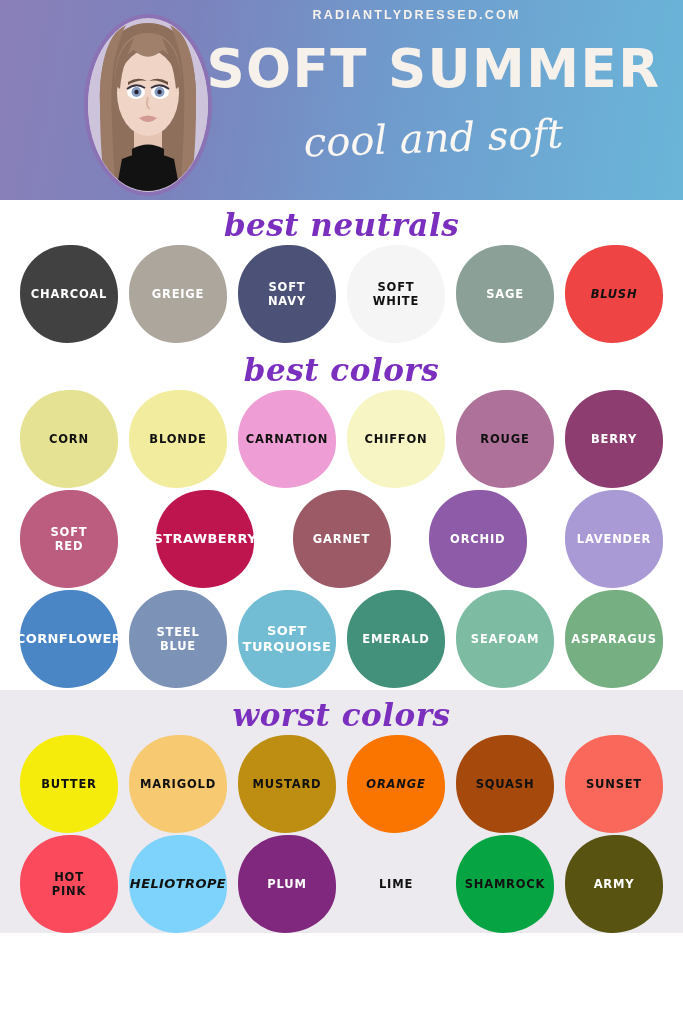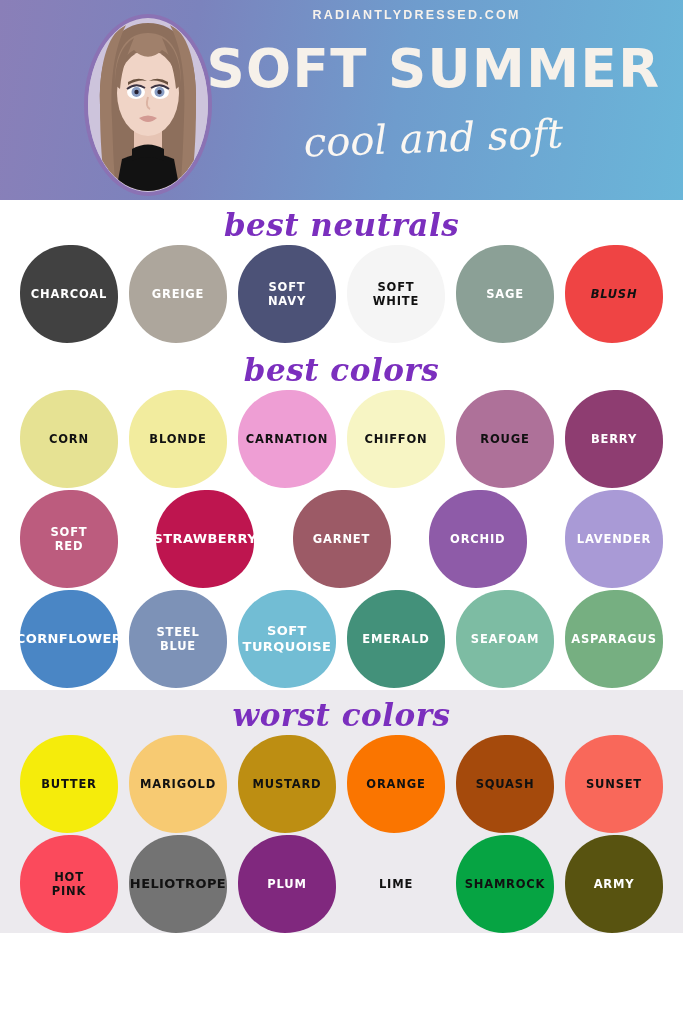--- a/index.html
+++ b/index.html
@@ -259,35 +259,35 @@
           <div class="swatch" style="background: rgb(245, 236, 11);">
             <span class="lbl" style="color: rgb(17, 17, 17);">BUTTER</span>
           </div>
           <div class="swatch" style="background: rgb(247, 202, 114);">
             <span class="lbl" style="color: rgb(17, 17, 17);">MARIGOLD</span>
           </div>
           <div class="swatch" style="background: rgb(189, 142, 18);">
             <span class="lbl" style="color: rgb(17, 17, 17);">MUSTARD</span>
           </div>
           <div class="swatch" style="background: rgb(250, 117, 0);">
-            <span class="lbl" style="color: rgb(17, 17, 17);">ORANGE</span>
+            <span class="lbl" style="color: rgb(17, 17, 17); font-style: italic;">ORANGE</span>
           </div>
           <div class="swatch" style="background: rgb(165, 74, 12);">
             <span class="lbl" style="color: rgb(17, 17, 17);">SQUASH</span>
           </div>
           <div class="swatch" style="background: rgb(249, 104, 90);">
             <span class="lbl" style="color: rgb(17, 17, 17);">SUNSET</span>
           </div>
         </div>
         <div class="row">
           <div class="swatch" style="background: rgb(251, 74, 92);">
             <span class="lbl" style="color: rgb(17, 17, 17);">HOT
 PINK</span>
           </div>
-          <div class="swatch" style="background: #737373;">
+          <div class="swatch" style="background: #7dd3fc; font-style: italic;">
             <span class="lbl small" style="color: rgb(17, 17, 17);">HELIOTROPE</span>
           </div>
           <div class="swatch" style="background: rgb(128, 40, 126);">
             <span class="lbl" style="color: rgb(255, 255, 255);">PLUM</span>
           </div>
           <div class="swatch">
             <span class="lbl" style="color: rgb(17, 17, 17);">LIME</span>
           </div>
           <div class="swatch" style="background: rgb(6, 164, 67);">
             <span class="lbl" style="color: rgb(17, 17, 17);">SHAMROCK</span>

